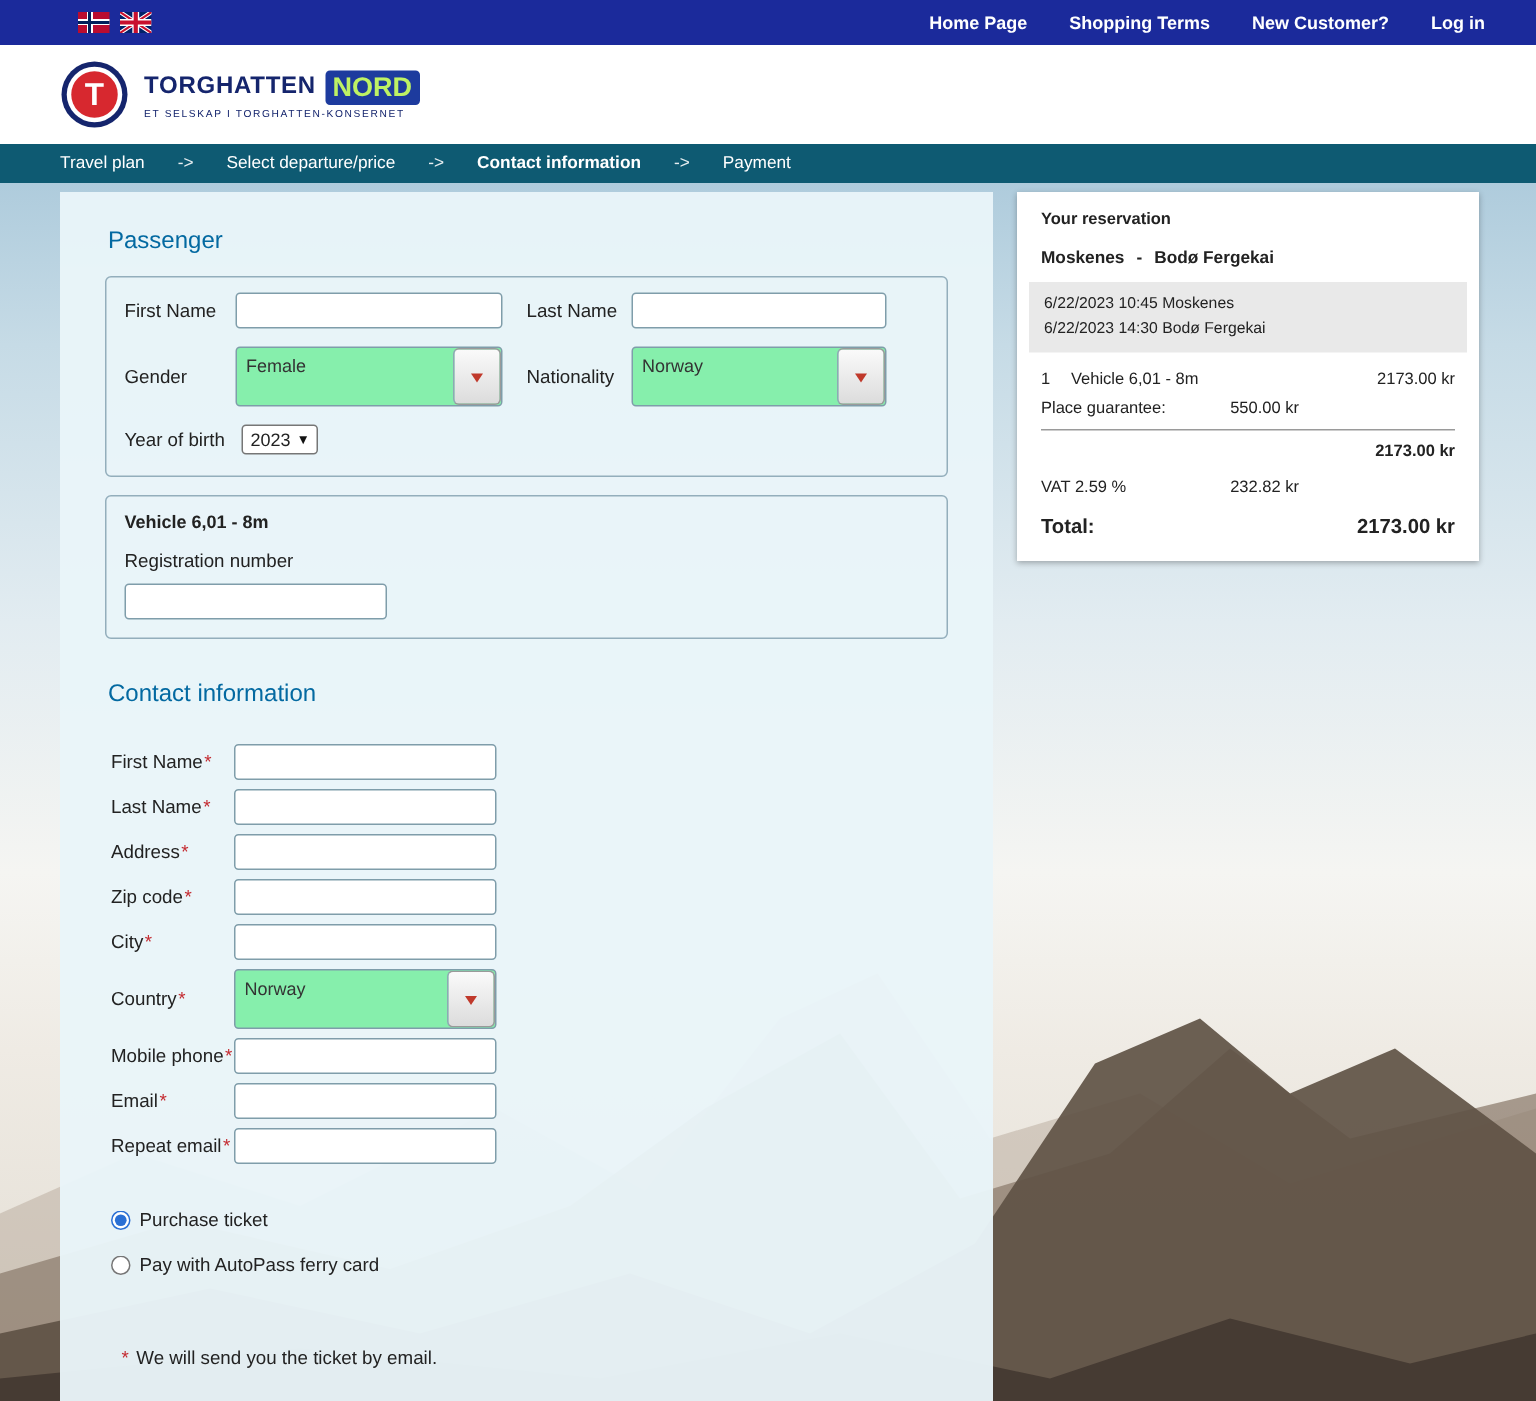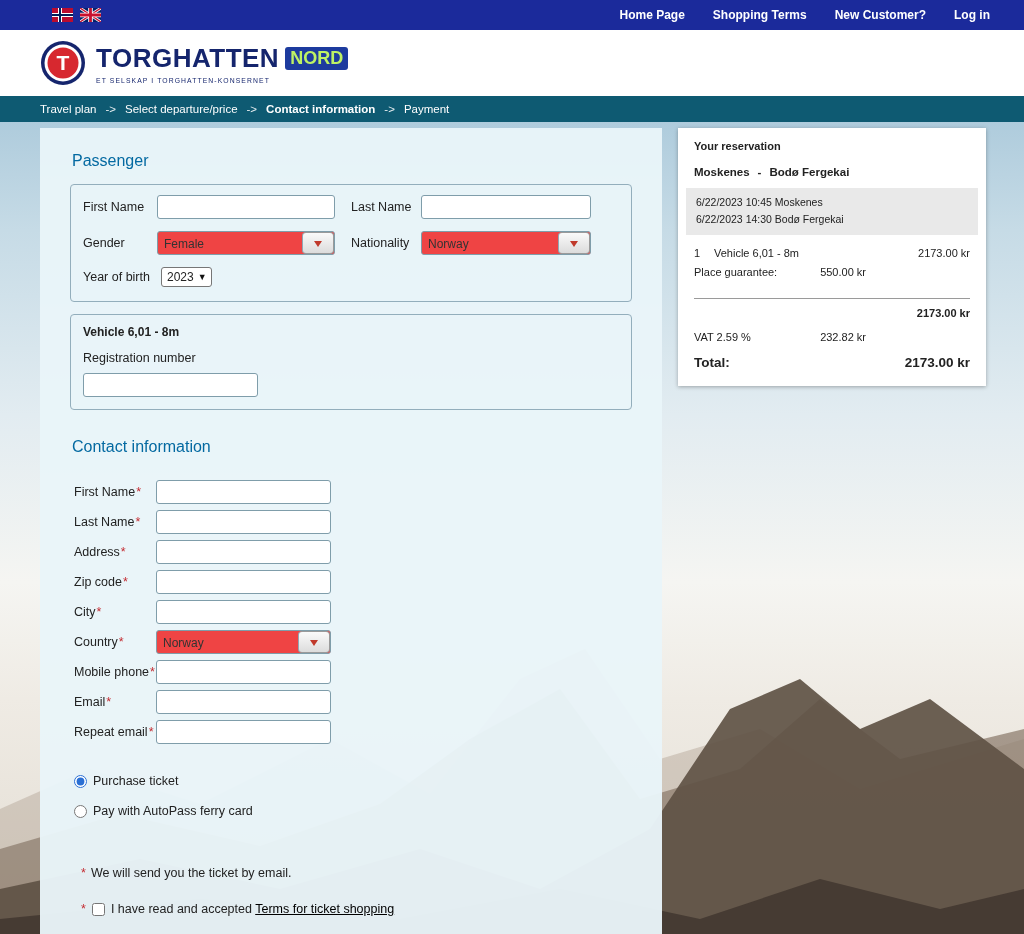--- a/index.html
+++ b/index.html
@@ -18,30 +18,30 @@
     cursor:pointer; }
   .flag-uk { display:inline-block; width:21px; height:14px; cursor:pointer; }
   .flag-uk svg { display:block; width:100%; height:100%; }
   .topnav { margin-left:auto; display:flex; gap:28px; }
   .topnav a { color:#fff; font-size:12px; font-weight:bold; text-decoration:none; cursor:pointer; }
 
   
   .header { height:66px; background:#fff; display:flex; align-items:center; padding-left:40px; }
   .brand { display:flex; align-items:center; gap:10px; }
   .brand-line { display:flex; align-items:center; }
-  .brand-title { font-size:26px; font-weight:bold; color:#15256d; letter-spacing:0.5px; }
+  .brand-title { font-size:16px; font-weight:bold; color:#15256d; letter-spacing:0.5px; }
   .brand-nord { font-size:18px; font-weight:bold; color:#bef264; background:#1d3b9e; padding:1px 5px; margin-left:6px; border-radius:3px; }
   .brand-sub { font-size:6.8px; letter-spacing:1.1px; color:#15256d; margin-top:3px; }
 
   
   .main { position:relative; height:838px; overflow:hidden;
     background:linear-gradient(180deg,#a9c8da 0%,#c6dbe6 16%,#e2ecf1 38%,#f5f5f2 58%,#efebe4 72%,#e2dcd2 100%); }
   .mountains { position:absolute; left:0; bottom:0; width:1024px; height:350px; }
 
-  .breadcrumb { position:relative; z-index:3; height:26px; background:#0e5a72; color:#fff; display:flex; align-items:center; padding-left:40px; gap:9px; font-size:11.5px; }
+  .breadcrumb { position:relative; z-index:3; height:26px; background:#0e5a72; color:#fff; display:flex; align-items:center; padding-left:40px; gap:22px; font-size:11.5px; }
   .breadcrumb .bc { cursor:pointer; }
   .breadcrumb .bc.active { font-weight:bold; }
   .breadcrumb .bc-sep { opacity:0.9; }
 
   
   .form-panel { position:absolute; z-index:2; left:40px; top:32px; bottom:0; width:622px;
     background:rgba(233,245,249,0.96); padding:18px 30px 16px; display:flex; flex-direction:column; }
   .h-passenger, .h-contact { font-size:16px; font-weight:500; color:#0369a1; }
   .h-passenger { margin:6px 0 14px 2px; }
   .h-contact { margin:16px 0 24px 2px; }
@@ -50,21 +50,21 @@
   .box-title { font-weight:bold; font-size:12px; margin-bottom:12px; }
   .frow { display:flex; align-items:center; margin-bottom:12px; }
   .frow:last-child { margin-bottom:2px; }
   .lb1 { width:74px; font-size:12.5px; }
   .lb2 { width:70px; margin-left:16px; font-size:12.5px; }
   .lb3 { width:78px; font-size:12.5px; }
 
   input.txt { height:24px; border:1px solid #7f9daa; border-radius:3px; background:#fff; padding:0 6px; font-size:12px; font-family:inherit; outline:none; }
   .w178 { width:178px; } .w170 { width:170px; } .w175 { width:175px; }
 
-  .sel { display:flex; height:24px; border:1px solid #7f9daa; border-radius:3px; background:#ef4444; cursor:pointer; overflow:hidden; }
+  .sel { display:flex; height:40px; border:1px solid #7f9daa; border-radius:3px; background:#86efac; cursor:pointer; overflow:hidden; }
   .sel .val { flex:1; font-size:12px; color:#333; padding:5px 6px; white-space:nowrap; }
   .sel .btn { width:22px; border-left:1px solid #8fa8b4; background:linear-gradient(#fafafa,#dcdcdc); display:flex; align-items:center; justify-content:center; }
   .sel .tri { width:0; height:0; border:4px solid transparent; border-top:6px solid #c0392b; margin-top:5px; }
 
   .year-sel { display:inline-flex; align-items:center; gap:4px; height:20px; border:1px solid #767676; border-radius:3px; background:#fff; padding:0 4px 0 5px; font-size:12px; cursor:pointer; }
   .year-sel .caret { font-size:9px; color:#111; }
 
   .reg-label { font-size:12.5px; margin:2px 0 8px; }
 
   .crow { display:flex; align-items:center; margin-bottom:6px; margin-left:4px; }
@@ -83,21 +83,21 @@
 
   
   .reservation { position:absolute; z-index:2; left:678px; top:32px; width:308px; background:#fff; padding:12px 16px 16px; box-shadow:0 1px 4px rgba(0,0,0,0.3); font-size:11px; }
   .res-title { font-weight:bold; font-size:11px; margin-bottom:14px; }
   .res-route { font-weight:bold; font-size:11.5px; margin-bottom:10px; display:flex; gap:8px; }
   .res-times { background:#e9e9e9; margin:0 -8px; padding:6px 10px; font-size:10.5px; line-height:1.65; }
   .res-row { display:flex; align-items:baseline; }
   .res-item { margin-top:12px; }
   .res-item .qty { width:16px; }
   .res-item .name { flex:1; padding-left:4px; }
-  .res-guarantee { margin-top:7px; padding-bottom:20px; border-bottom:1px solid #9a9a9a; }
+  .res-guarantee { margin-top:7px; padding-bottom:8px; border-bottom:1px solid #9a9a9a; }
   .amt-right { margin-left:auto; }
   .amt-mid { margin-left:auto; margin-right:104px; }
   .res-subtotal { text-align:right; font-weight:bold; margin-top:8px; }
   .res-vat { margin-top:12px; }
   .res-total { margin-top:12px; font-weight:bold; font-size:13.5px; }
 </style>
 </head>
 <body>
 
 <div class="topbar">

